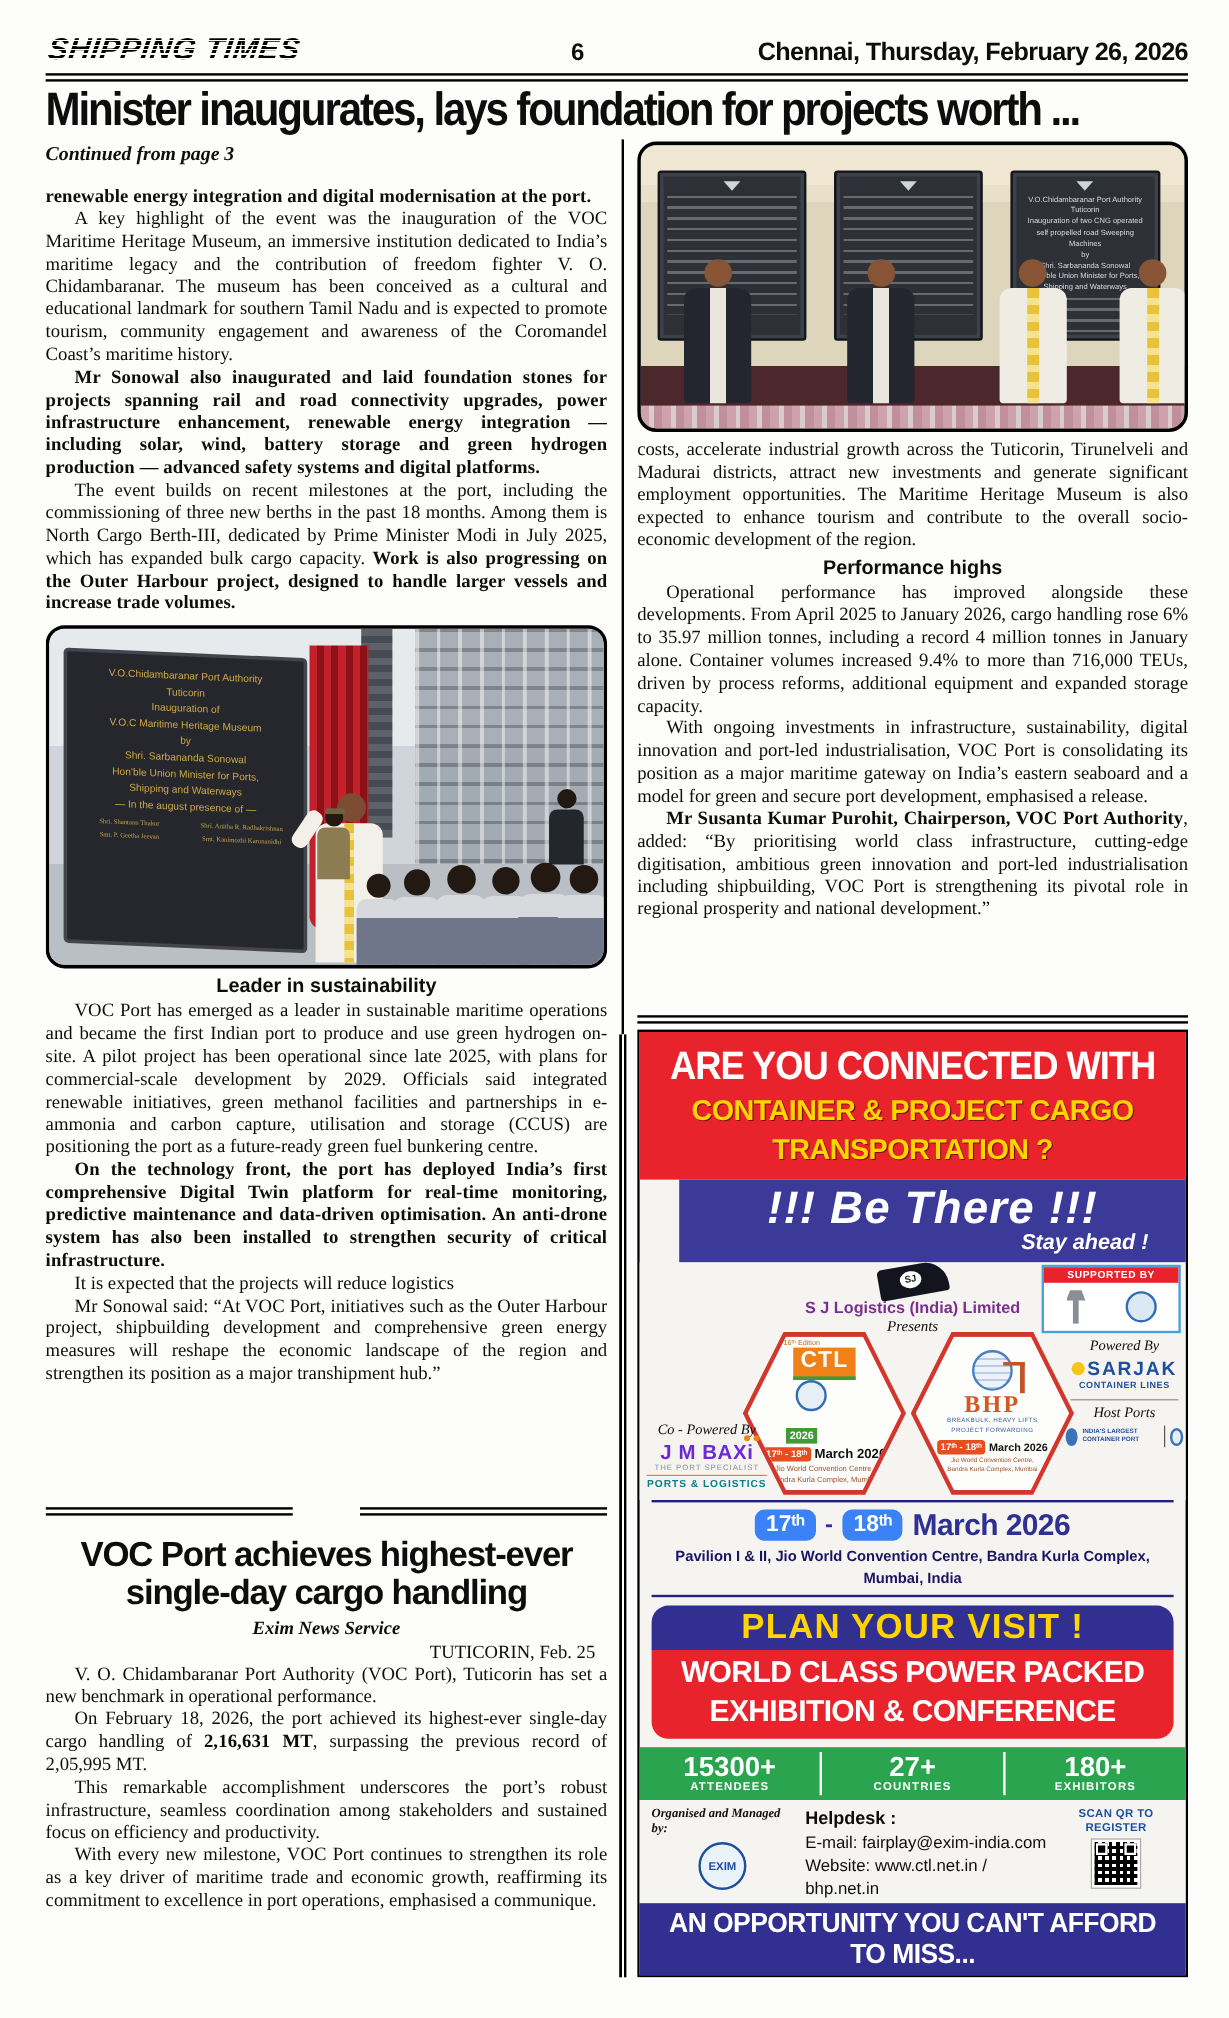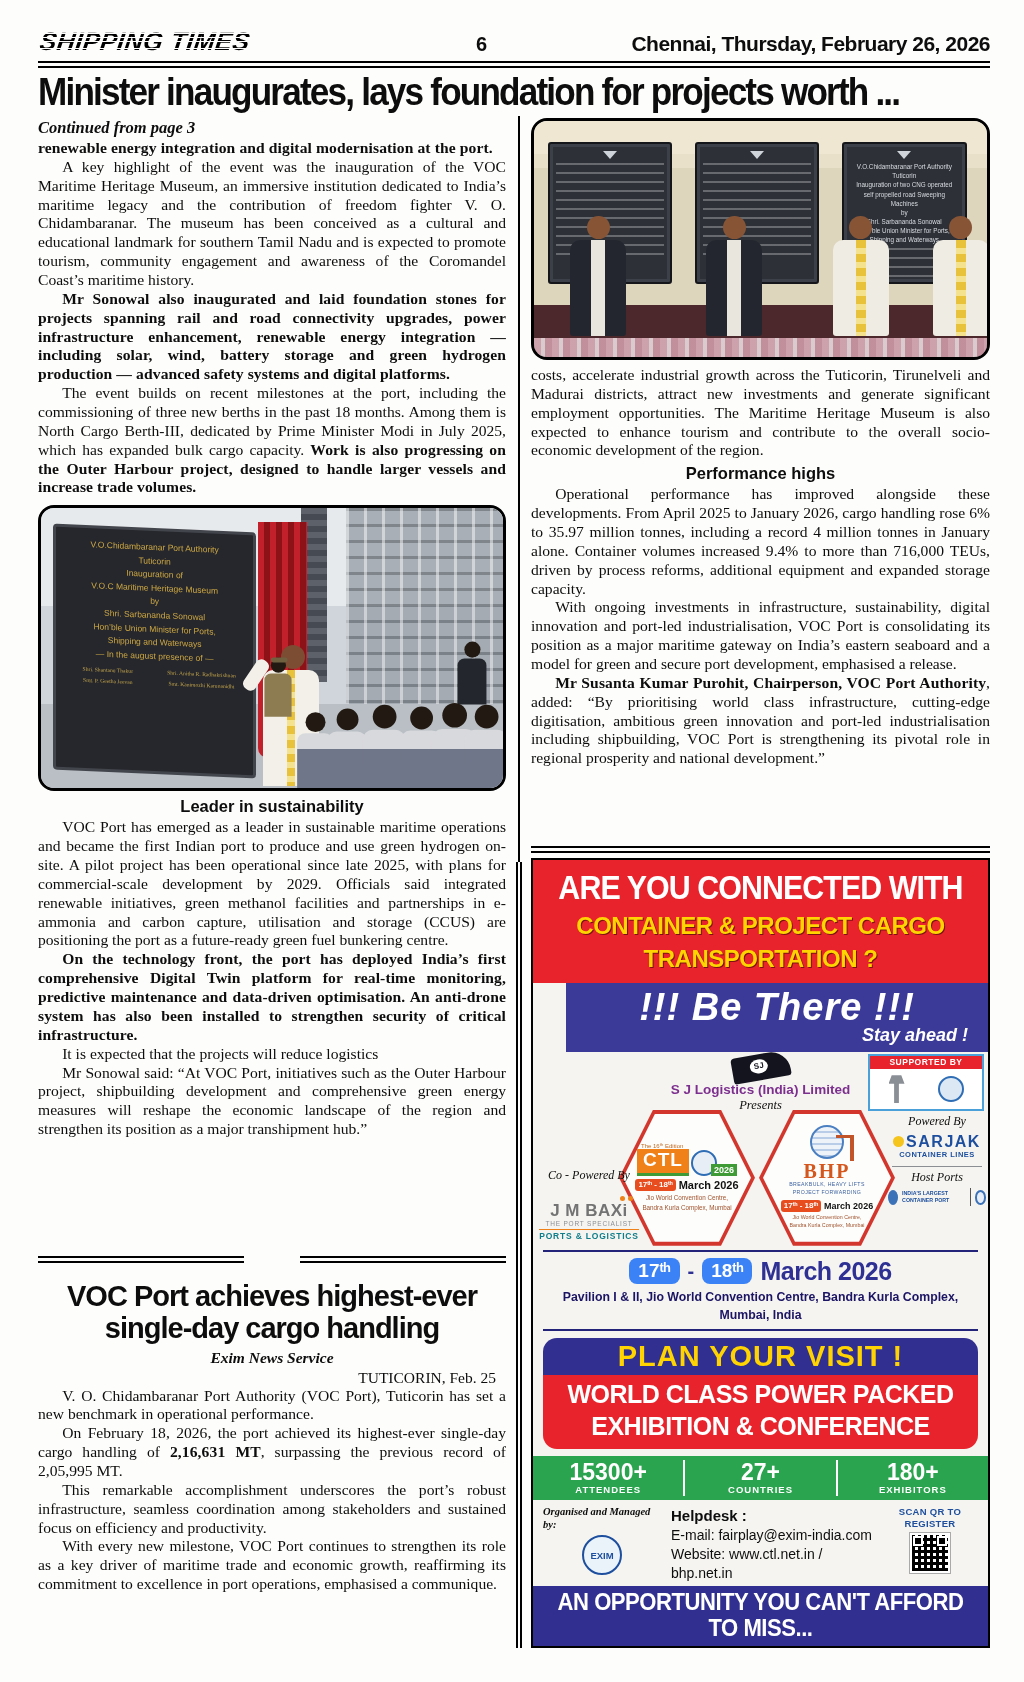--- a/index.html
+++ b/index.html
@@ -28,21 +28,21 @@
   .cols{position:absolute;top:116px;left:38px;right:34px;bottom:34px;display:flex;overflow:hidden;}
   .colL{width:468px;display:flex;flex-direction:column;overflow:hidden;}
   .divider{width:6px;margin:0 9px 0 10px;display:flex;flex-direction:column;align-items:center;}
   .d-single{width:2px;height:746px;background:#000;}
   .d-double{width:6px;flex:1;background:linear-gradient(90deg,#000 0 2px,#fff 2px 4px,#000 4px 6px);}
   .colR{flex:1;display:flex;flex-direction:column;overflow:hidden;}
 
   .para{font-size:15.6px;line-height:1.21;text-align:justify;margin:0;text-indent:1.55em;}
   .para.noindent{text-indent:0;}
   .para b{letter-spacing:.1px;}
-  .continued{font-weight:bold;font-style:italic;font-size:16.5px;margin:2px 0 1px;}
+  .continued{font-weight:bold;font-style:italic;font-size:16.5px;margin:2px 0 17px;}
   .subhead{font-family:"Liberation Sans",sans-serif;font-weight:bold;text-align:center;
            font-size:16.5px;margin:4px 0 2px;}
 
   
   .photo{border:3px solid #000;border-radius:16px;overflow:hidden;position:relative;background:#cfd4d8;}
   .photoL{height:286px;margin:8px 0 2px;}
   .photoR{height:242px;margin:2px 0 6px;}
 
   
   .stage{position:absolute;inset:0;background:linear-gradient(180deg,#efe7d2 0 14%,#e9e0c9 14% 20%,#ded5bd 20% 78%,#4c272b 78% 93%,#3c1e22 93% 100%);}
@@ -98,21 +98,21 @@
 
   
   .ad-toprule{height:7px;border-top:2px solid #000;border-bottom:2px solid #000;margin:4px 0 5px;}
   .adwrap{margin-top:auto;}
   .ad{border:2px solid #000;background:#f5f4f0;}
   .ad-red{background:var(--ad-red);text-align:center;padding:9px 4px 10px;}
   .ad-red .l1{color:#fff;font-family:"Liberation Sans",sans-serif;font-weight:bold;font-size:33px;
               letter-spacing:-1px;white-space:nowrap;transform:scaleX(.92);transform-origin:center;}
   .ad-red .l2,.ad-red .l3{color:var(--ad-yellow);font-family:"Liberation Sans",sans-serif;font-weight:bold;
               font-size:24px;letter-spacing:-.5px;margin-top:5px;text-shadow:1px 1px 0 #7a1212;}
-  .ad-blue{background:var(--ad-blue);padding:3px 20px 6px;margin-left:33px;}
+  .ad-blue{background:var(--ad-blue);padding:3px 31px 6px;margin-left:33px;}
   .be-there{color:#fff;font-family:"Liberation Sans",sans-serif;font-weight:bold;font-style:italic;
             font-size:38px;text-align:center;letter-spacing:1px;}
   .stay{color:#fff;font-family:"Liberation Sans",sans-serif;font-weight:bold;font-style:italic;
         font-size:18px;text-align:right;margin-top:-4px;}
   .ad-white{position:relative;height:198px;background:#f5f4f0;}
   .sjl{position:absolute;left:0;right:0;top:2px;text-align:center;}
   .ship{width:58px;height:26px;margin:0 auto;background:#14141f;border-radius:4px 20px 3px 3px;
         transform:rotate(-10deg);position:relative;}
   .ship::after{content:"SJ";position:absolute;left:18px;top:5px;width:18px;height:14px;background:#fff;
         border-radius:50%;color:#14141f;font:bold 8px/14px "Liberation Sans",sans-serif;text-align:center;}
@@ -123,21 +123,21 @@
   .sup-body{display:flex;justify-content:space-around;align-items:center;height:40px;padding:2px;}
   .emblem1{width:16px;height:28px;background:#8a8f96;clip-path:polygon(20% 0,80% 0,100% 30%,65% 30%,65% 100%,35% 100%,35% 30%,0 30%);}
   .emblem2{width:26px;height:26px;border-radius:50%;border:2px solid #2f6db5;background:#dce9f5;}
   .hex{position:absolute;width:136px;height:136px;clip-path:polygon(25% 0,75% 0,100% 50%,75% 100%,25% 100%,0 50%);
        background:#d2362c;display:grid;place-items:center;}
   .hex-in{width:128px;height:128px;clip-path:polygon(25% 0,75% 0,100% 50%,75% 100%,25% 100%,0 50%);
        background:#fdfdfb;display:flex;flex-direction:column;align-items:center;justify-content:center;padding:4px;}
   .hex-ctl{left:86px;top:58px;}
   .hex-bhp{left:226px;top:58px;}
   .ctl-ed{font-size:6px;color:#c06a22;font-family:"Liberation Sans",sans-serif;align-self:flex-start;margin-left:14px;}
-  .ctl-row{display:flex;align-items:flex-end;}
+  .ctl-row{display:flex;align-items:flex-start;flex-direction:column;}
   .ctl-box{background:#f08118;color:#fff;font:bold 19px/1.1 "Liberation Sans",sans-serif;padding:1px 6px 2px;
            border-bottom:3px solid #3f9b35;letter-spacing:1px;}
   .ctl-globe{width:26px;height:26px;border-radius:50%;border:2px solid #2f6db5;background:#e8eef6;margin-left:2px;}
   .ctl-year{background:#3f9b35;color:#fff;font:bold 9px/1.4 "Liberation Sans",sans-serif;padding:0 3px;margin-left:-6px;margin-top:14px;}
   .dt-row{display:flex;align-items:center;gap:3px;margin-top:3px;}
   .dt-chip{background:#e84d1f;color:#fff;font:bold 8px/1.5 "Liberation Sans",sans-serif;border-radius:3px;padding:0 3px;}
   .dt-month{font:bold 11px "Liberation Sans",sans-serif;color:#111;}
   .venue{font-size:6.3px;color:#a0522d;font-family:"Liberation Sans",sans-serif;text-align:center;line-height:1.5;margin-top:2px;}
   .bhp-globe{width:34px;height:34px;border-radius:50%;border:2px solid #4a7fc1;position:relative;
      background:repeating-linear-gradient(0deg,#b9cde8 0 1.5px,#eef3fa 1.5px 6px),repeating-linear-gradient(90deg,#b9cde8 0 1.5px,transparent 1.5px 6px);}
@@ -151,21 +151,21 @@
   .sun{display:inline-block;width:11px;height:11px;border-radius:50%;background:#f5c51d;margin-right:2px;}
   .sarjak-sub{font:bold 7.5px/1.3 "Liberation Sans",sans-serif;color:#1d4f9e;letter-spacing:.5px;}
   .hp-rule{border-top:1.5px solid #8b8f94;margin:6px 4px 3px;}
   .hostports{font-style:italic;font-size:12px;}
   .hp-row{display:flex;align-items:center;justify-content:center;gap:4px;margin-top:3px;}
   .hp-c1{width:15px;height:15px;border-radius:50%;background:#3b72b8;}
   .hp-c2{width:15px;height:15px;border-radius:50%;border:2px solid #3b72b8;background:#e7eef7;}
   .hp-label{font:bold 5.3px/1.3 "Liberation Sans",sans-serif;color:#1d4f9e;text-align:left;}
   .hp-sep{width:1.5px;height:18px;background:#555;}
   .jmbaxi{position:absolute;left:6px;bottom:6px;width:100px;text-align:center;}
-  .jmb-name{font:bold 17px/1 "Liberation Sans",sans-serif;color:#737373;letter-spacing:.5px;margin-top:19px;position:relative;}
+  .jmb-name{font:bold 17px/1 "Liberation Sans",sans-serif;color:#6d28d9;letter-spacing:.5px;margin-top:3px;position:relative;}
   .jmb-name::after{content:"";position:absolute;right:14px;top:-6px;width:5px;height:5px;border-radius:50%;background:#f08118;box-shadow:8px 0 0 #f08118;}
   .jmb-sub{font:6.5px/1.6 "Liberation Sans",sans-serif;color:#8b8f94;letter-spacing:.8px;border-bottom:1.5px solid #f08118;}
   .jmb-sub2{font:bold 8.5px/1.6 "Liberation Sans",sans-serif;color:#0e7d8a;letter-spacing:.8px;}
   .ad-dates{margin:0 10px;border-top:2px solid #23237a;border-bottom:2px solid #23237a;
             text-align:center;padding:5px 0 4px;background:#f5f4f0;}
   .dates-row{display:flex;align-items:center;justify-content:center;gap:8px;}
   .big-chip{background:#3b82f6;color:#fff;font:bold 19px/1.35 "Liberation Sans",sans-serif;border-radius:8px;padding:0 9px;}
   .dash{font:bold 20px "Liberation Sans",sans-serif;color:#2e3094;}
   .month-big{font:bold 25px "Liberation Sans",sans-serif;color:#2e3094;letter-spacing:-.5px;}
   .pavilion{font:bold 12.3px/1.5 "Liberation Sans",sans-serif;color:#1b1464;margin-top:2px;}

